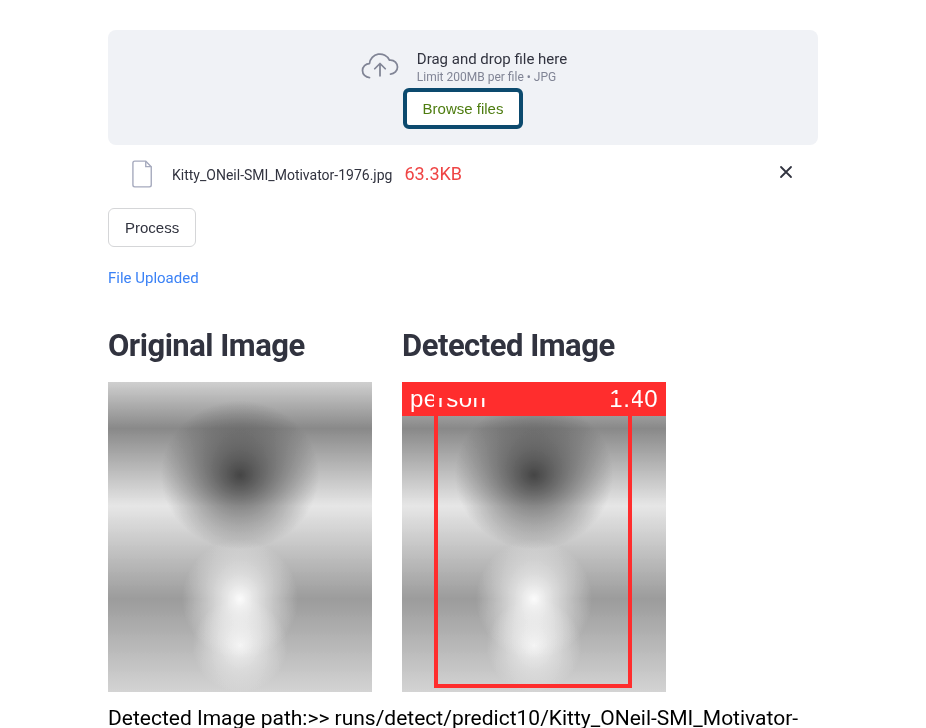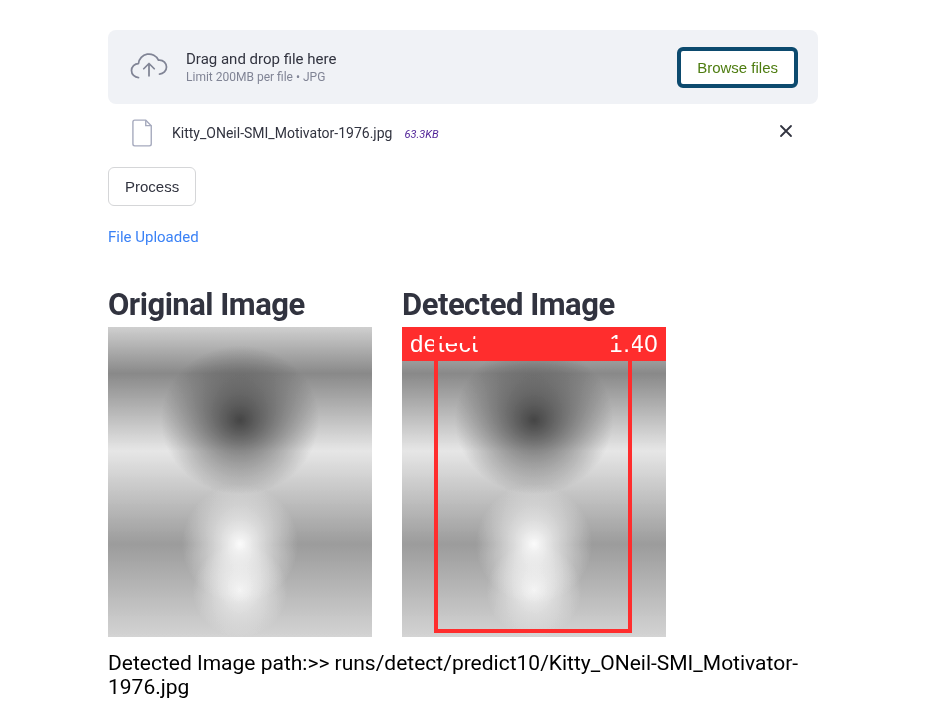--- a/index.html
+++ b/index.html
@@ -10,20 +10,21 @@
       padding: 30px 108px;
       width: 926px;
     }
     .upload-zone {
       background: #f0f2f6;
       border-radius: 8px;
       padding: 16px 20px;
       display: flex;
       align-items: center;
       justify-content: space-between;
+      flex-direction: column;
     }
     .upload-left {
       display: flex;
       align-items: center;
       gap: 16px;
     }
     .upload-icon {
       width: 42px;
       height: 42px;
       color: #808495;
@@ -62,24 +63,23 @@
     .file-icon {
       width: 22px;
       height: 28px;
       flex-shrink: 0;
     }
     .file-name {
       font-size: 14px;
       color: #31333F;
     }
     .file-size {
-      font-size: 11px;
-      color: #4c1d95;
+      font-size: 18px;
+      color: #ef4444;
       margin-left: 8px;
-      font-style: italic;
     }
     .file-remove {
       margin-left: auto;
       cursor: pointer;
       color: #31333F;
       font-size: 18px;
       padding: 4px;
     }
     .process-button {
       background: #ffffff;
@@ -101,21 +101,21 @@
       gap: 30px;
       margin-top: 40px;
     }
     .col {
       flex: 0 0 auto;
     }
     .col-heading {
       font-size: 31px;
       font-weight: 700;
       color: #31333F;
-      margin-bottom: 4px;
+      margin-bottom: 18px;
       letter-spacing: -0.5px;
     }
     .img-placeholder {
       width: 264px;
       height: 310px;
       position: relative;
       background: linear-gradient(135deg, #e8e8e8 0%, #b0b0b0 20%, #d8d8d8 35%, #909090 50%, #c0c0c0 65%, #a0a0a0 80%, #e0e0e0 100%);
       overflow: hidden;
     }
     .img-texture {
@@ -199,21 +199,21 @@
     <h2 class="col-heading">Original Image</h2>
     <div class="img-placeholder">
       <div class="img-texture"></div>
     </div>
   </div>
   <div class="col">
     <h2 class="col-heading">Detected Image</h2>
     <div class="img-placeholder">
       <div class="img-texture"></div>
       <div class="bbox-label-bar">
-        <span>detect</span>
+        <span>person</span>
         <span>1.40</span>
       </div>
       <div class="bbox" id="bbox" style="left: 32px; top: 12px; width: 198px; height: 294px;"></div>
     </div>
   </div>
 </div>
 
 <div class="detected-path">Detected Image path:&gt;&gt; runs/detect/predict10/Kitty_ONeil-SMI_Motivator-1976.jpg</div>
 
 

